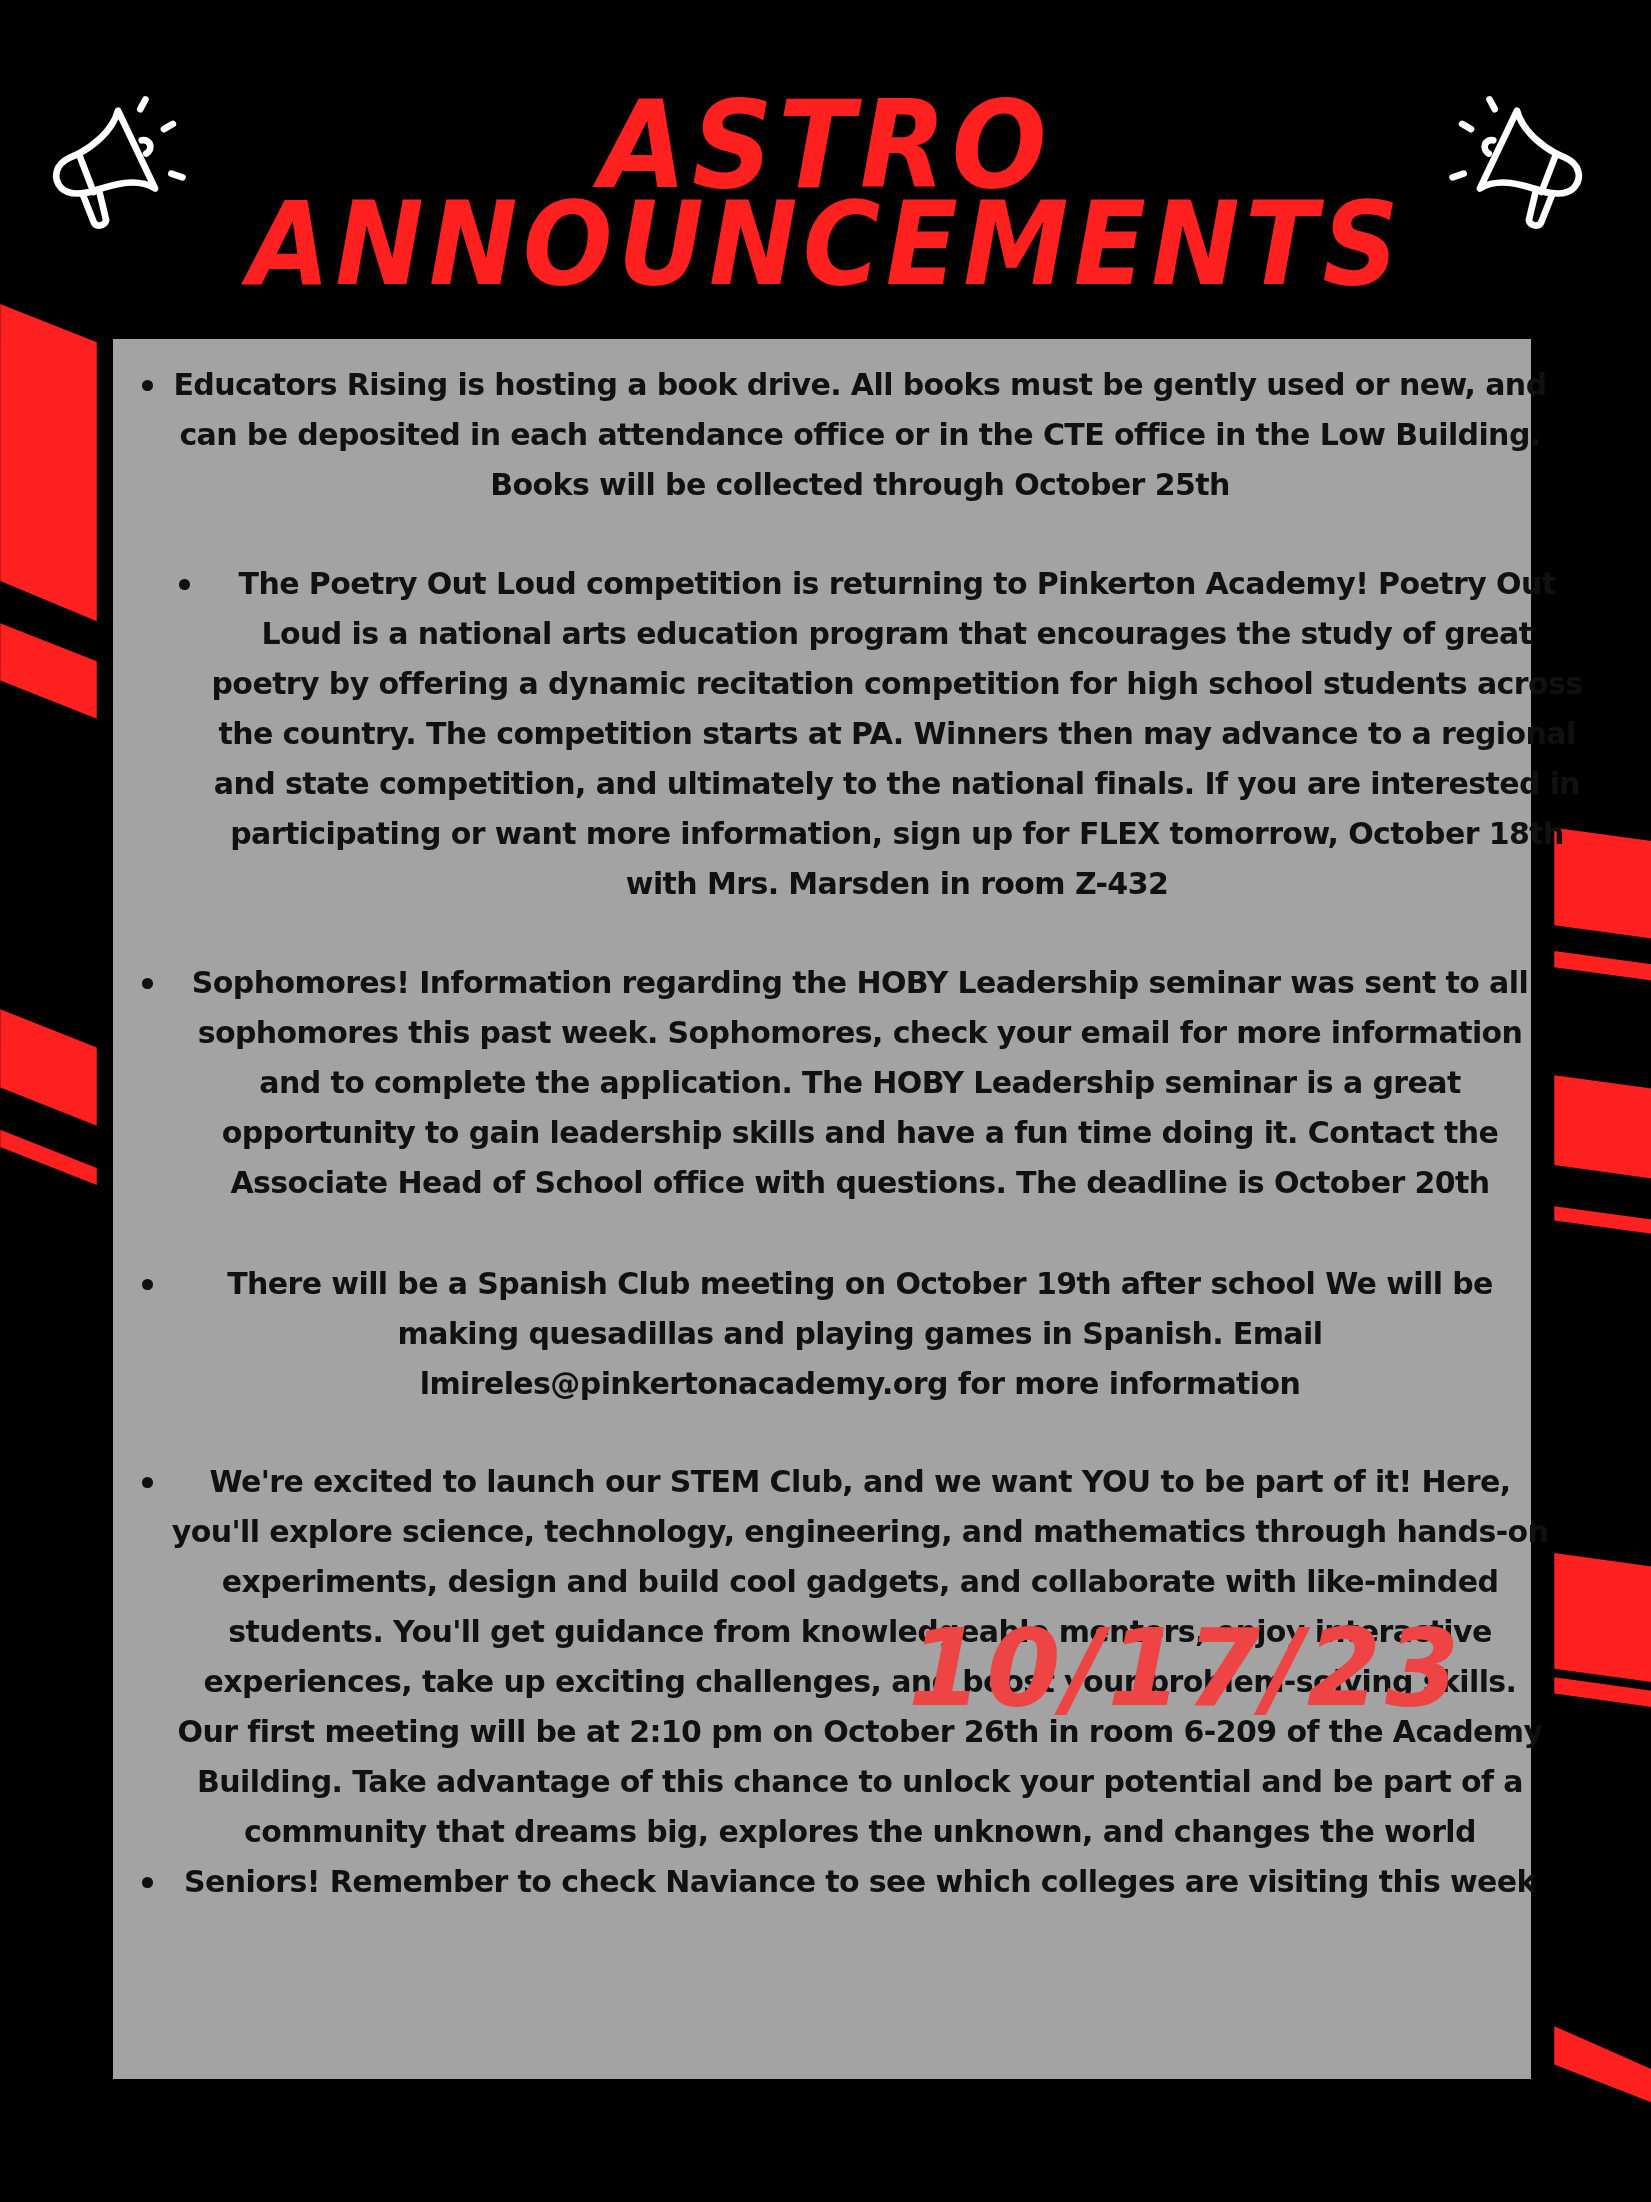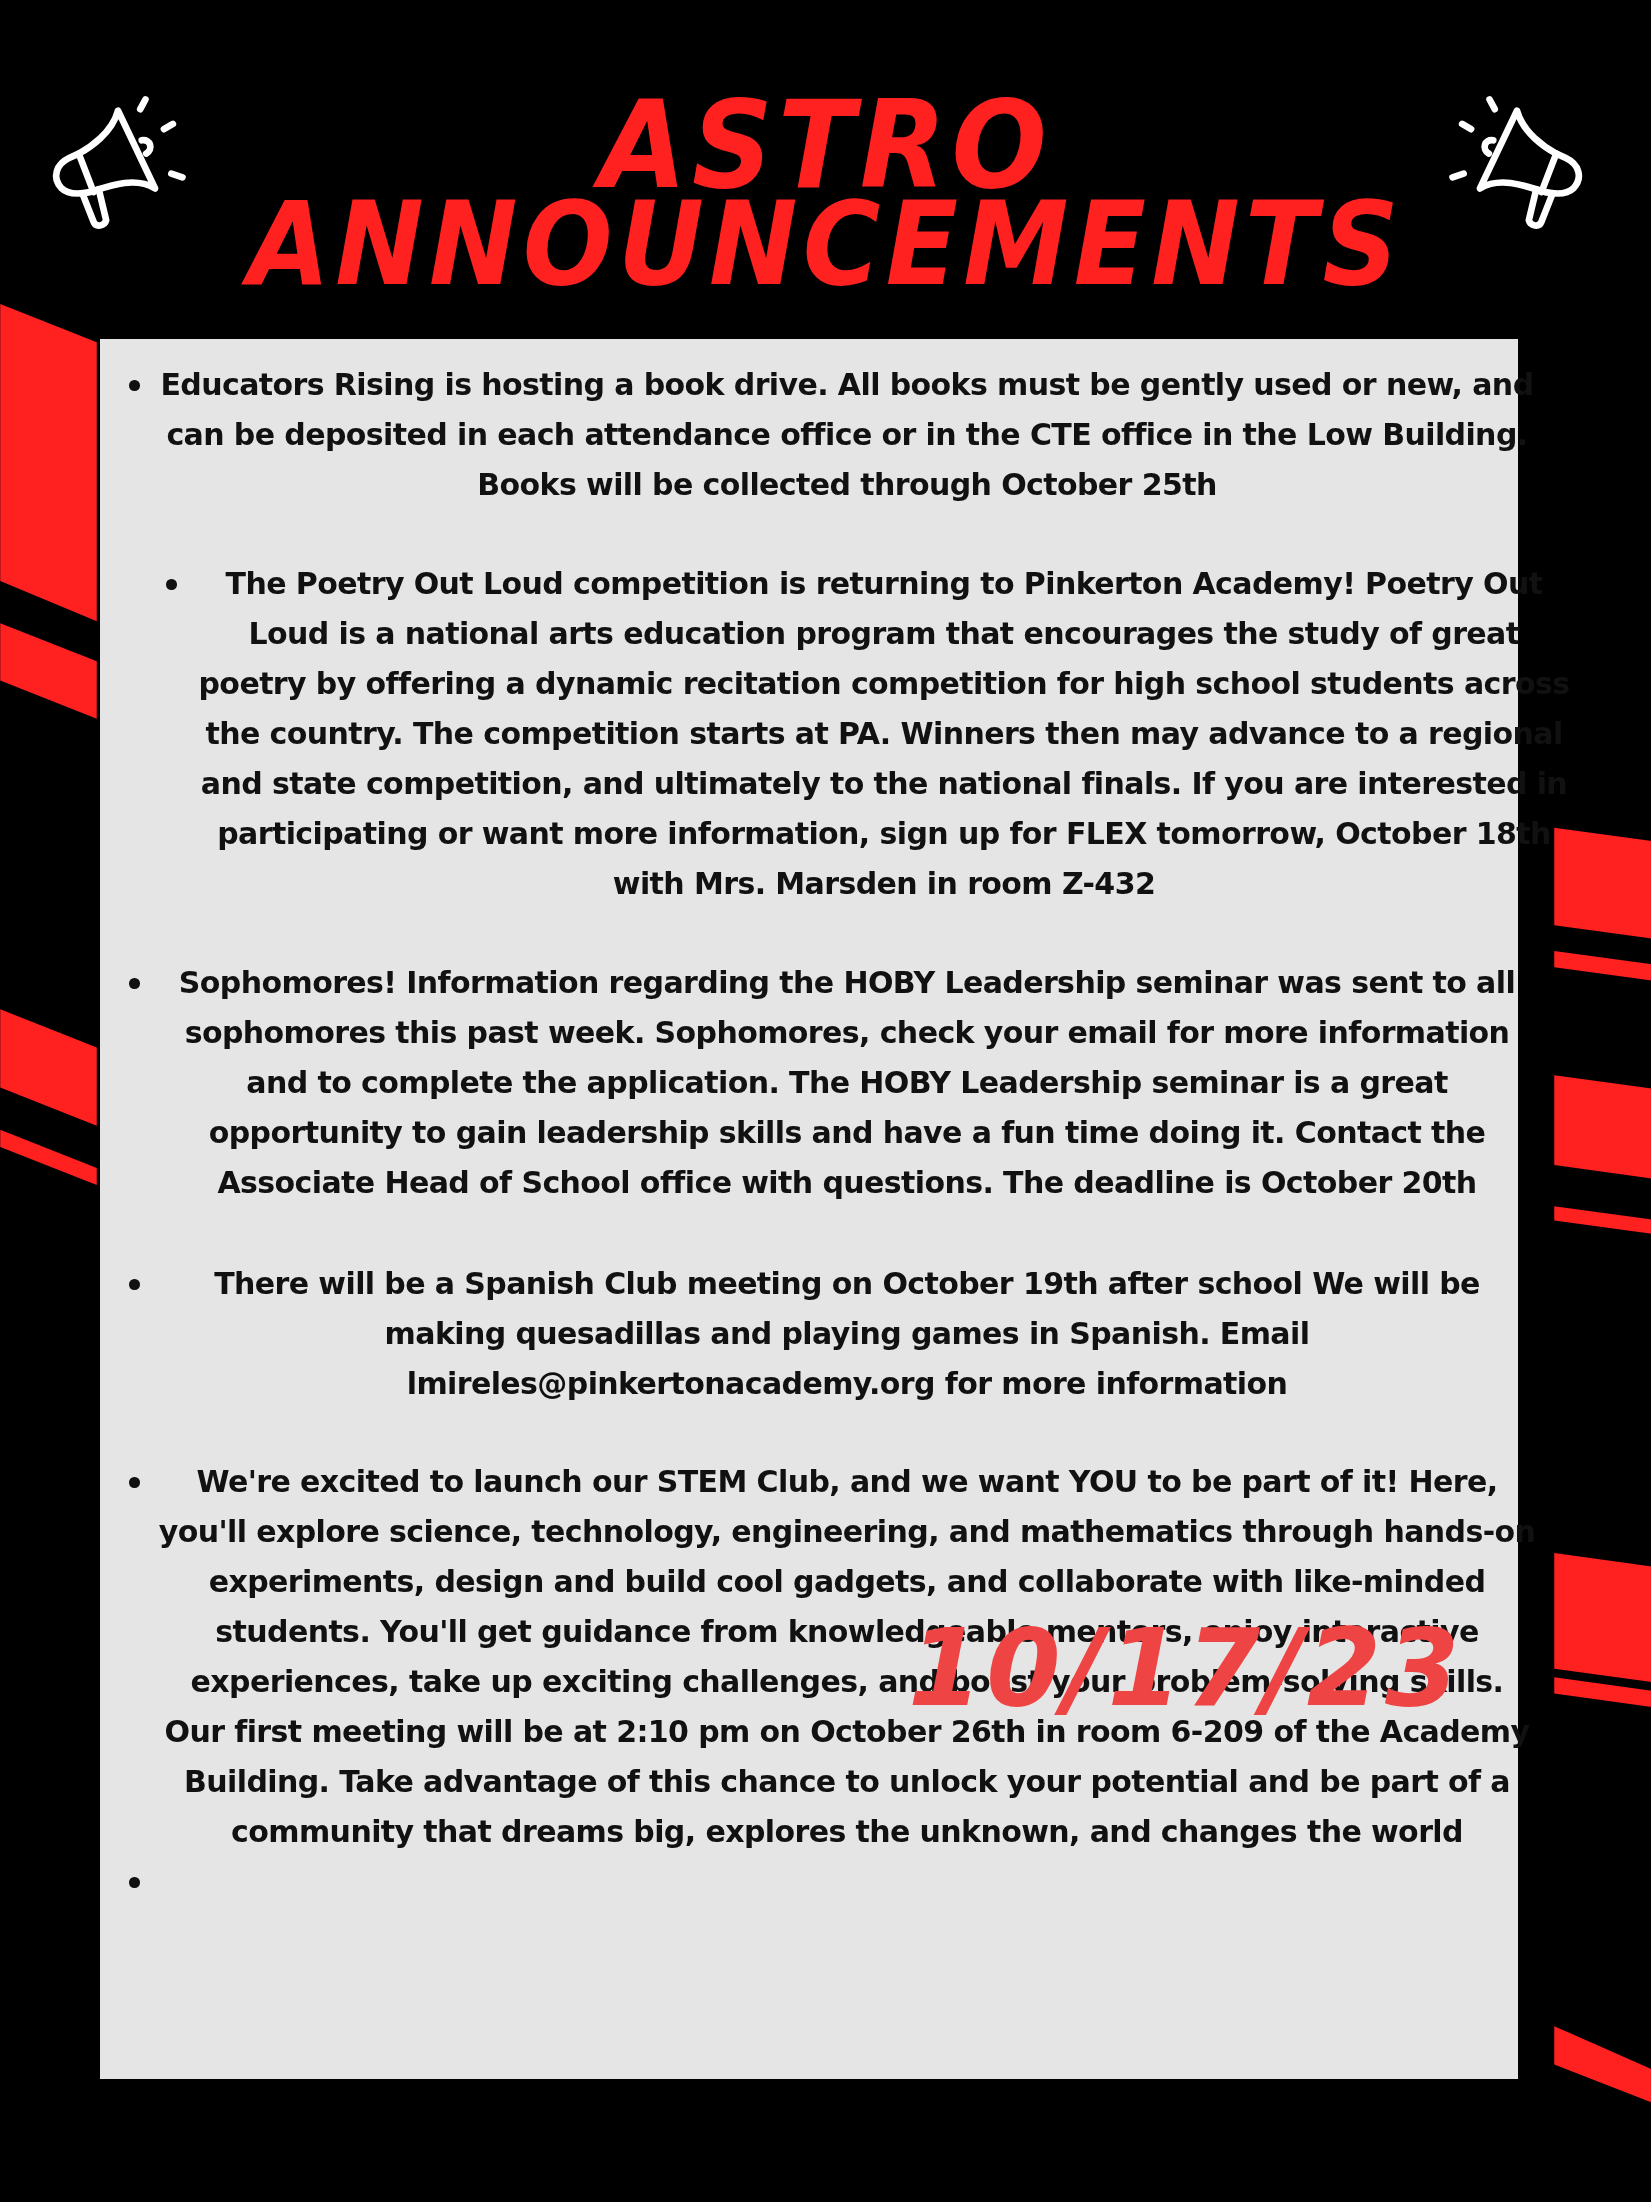--- a/index.html
+++ b/index.html
@@ -14,22 +14,22 @@
       color: #ff2020; font-family: "DejaVu Sans", sans-serif; font-weight: bold;
       font-style: italic; letter-spacing: 5.7px; line-height: 1;
       transform: scaleX(0.92);
     }
     .title.l1 { top: 84px; font-size: 122px; }
     .title.l2 { top: 187px; font-size: 115px; }
     .mega { position: absolute; width: 163px; height: 163px; }
     .mega.left { left: 38px; top: 81px; }
     .mega.right { left: 1434px; top: 81px; transform: scaleX(-1); }
     .panel {
-      position: absolute; left: 100px; top: 339px; width: 1418px; height: 1740px;
-      background: #e5e5e5;
+      position: absolute; left: 113px; top: 339px; width: 1418px; height: 1740px;
+      background: #a3a3a3;
     }
     .ann {
       position: absolute; left: 0; width: 1458px; box-sizing: border-box;
       padding: 0 21px 0 57px; text-align: center;
       font-family: "DejaVu Sans", sans-serif; font-weight: bold; font-size: 30px;
       line-height: 50px; color: #111111; letter-spacing: -0.6px;
     }
     .bullet {
       position: absolute; left: 29px; top: 20px; width: 10.5px; height: 10.5px;
       border-radius: 50%; background: #111111;
@@ -101,17 +101,18 @@
   <div class="ann" style="top:920px;">
     <span class="bullet"></span>
     <span>There will be a Spanish Club meeting on October 19th after school We will be making quesadillas and playing games in Spanish. Email lmireles@pinkertonacademy.org for more information</span>
   </div>
   <div class="ann" style="top:1118px;">
     <span class="bullet"></span>
     <span>We're excited to launch our STEM Club, and we want YOU to be part of it! Here, you'll explore science, technology, engineering, and mathematics through hands-on experiments, design and build cool gadgets, and collaborate with like-minded students. You'll get guidance from knowledgeable mentors, enjoy interactive experiences, take up exciting challenges, and boost your problem-solving skills. Our first meeting will be at 2:10 pm on October 26th in room 6-209 of the Academy Building. Take advantage of this chance to unlock your potential and be part of a community that dreams big, explores the unknown, and changes the world</span>
   </div>
   <div class="ann" style="top:1518px;">
     <span class="bullet"></span>
+    <span>Seniors! Remember to check Naviance to see which colleges are visiting this week</span>
   </div>
 </div>
 
 <div class="date">10/17/23</div>
 
 
 </body></html>

